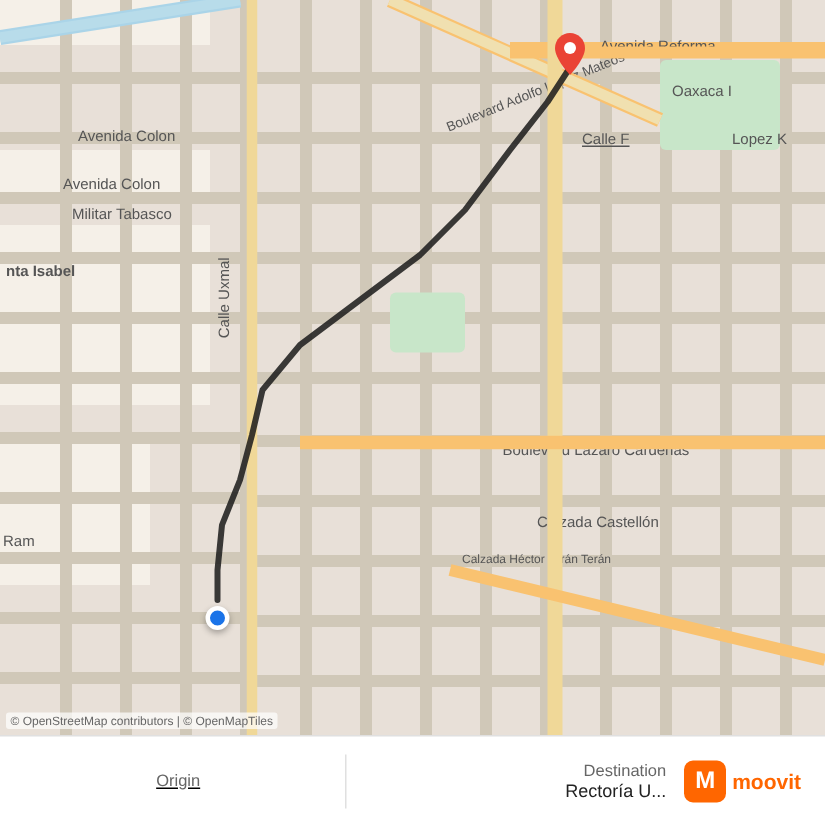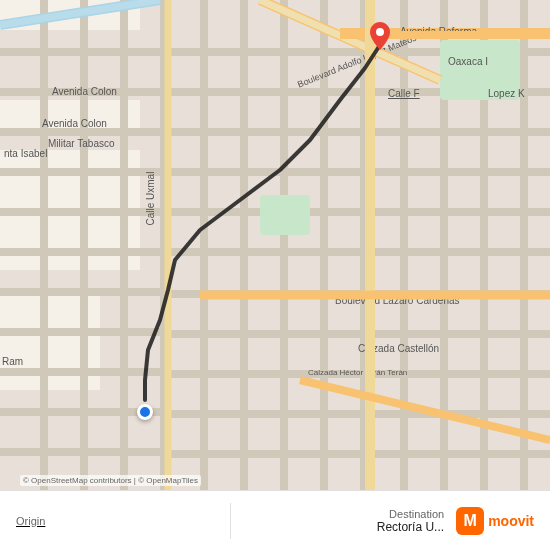--- a/index.html
+++ b/index.html
@@ -120,21 +120,21 @@
       display: flex;
       align-items: center;
       justify-content: space-between;
       padding: 0 16px;
       border-top: 1px solid #e0e0e0;
     }
 
     .bottom-item {
       display: flex;
       flex-direction: column;
-      align-items: flex-start;
+      align-items: center;
       flex: 1;
       text-decoration: underline;
     }
 
     .bottom-item-right {
       display: flex;
       flex-direction: column;
       align-items: flex-end;
       flex: 1;
     }
@@ -185,21 +185,20 @@
     .map-copyright {
       position: absolute;
       bottom: 4px;
       left: 4px;
       font-size: 8px;
       color: #666;
       z-index: 60;
       background: rgba(255,255,255,0.7);
       padding: 1px 3px;
       border-radius: 2px;
-      margin-left: 16px;
     }
   </style>
 </head>
 <body>
 
 <div id="map-container">
   <div id="map-bg"></div>
 
   <div class="block" style="left:0;top:50;width:140px;height:30px;"></div>
   <div class="block" style="left:0;top:100px;width:140px;height:30px;"></div>
@@ -270,21 +269,21 @@
   <div class="park-area" style="left:440px;top:40px;width:80px;height:60px;"></div>
   <div class="park-area" style="left:260px;top:195px;width:50px;height:40px;"></div>
 
   <svg class="route-svg" viewBox="0 0 550 490">
     <polyline points="145,400 145,380 148,350 160,320 168,290 175,260 200,230 240,200 280,170 310,140 340,100 365,68 380,45" fill="none" stroke="#1a1a1a" stroke-width="4" stroke-linecap="round" stroke-linejoin="round" opacity="0.85"></polyline>
   </svg>
 
   <span class="map-label" style="left:52px;top:50px;margin-top:36px;">Avenida Colon</span>
   <span class="map-label" style="left:42px;top:118px;">Avenida Colon</span>
   <span class="map-label" style="left:48px;top:138px;">Militar Tabasco</span>
-  <span class="map-label" style="left:4px;top:148px;">nta Isabel</span>
+  <span class="map-label" style="left:4px;top:176px;font-weight:bold;">nta Isabel</span>
 
   <span class="map-label" style="left:150px;top:220px;transform:rotate(-90deg);transform-origin:left center;">Calle Uxmal</span>
 
   <span class="map-label" style="left:400px;top:26px;">Avenida Reforma</span>
   <span class="map-label" style="left:448px;top:56px;">Oaxaca I</span>
   <span class="map-label" style="left:388px;top:88px;text-decoration:underline;">Calle F</span>
   <span class="map-label" style="left:488px;top:88px;">Lopez K</span>
 
   <span class="map-label" style="left:298px;top:80px;transform:rotate(-22deg);transform-origin:left center;font-size:9px;">Boulevard Adolfo Lopez Mateos</span>
 

